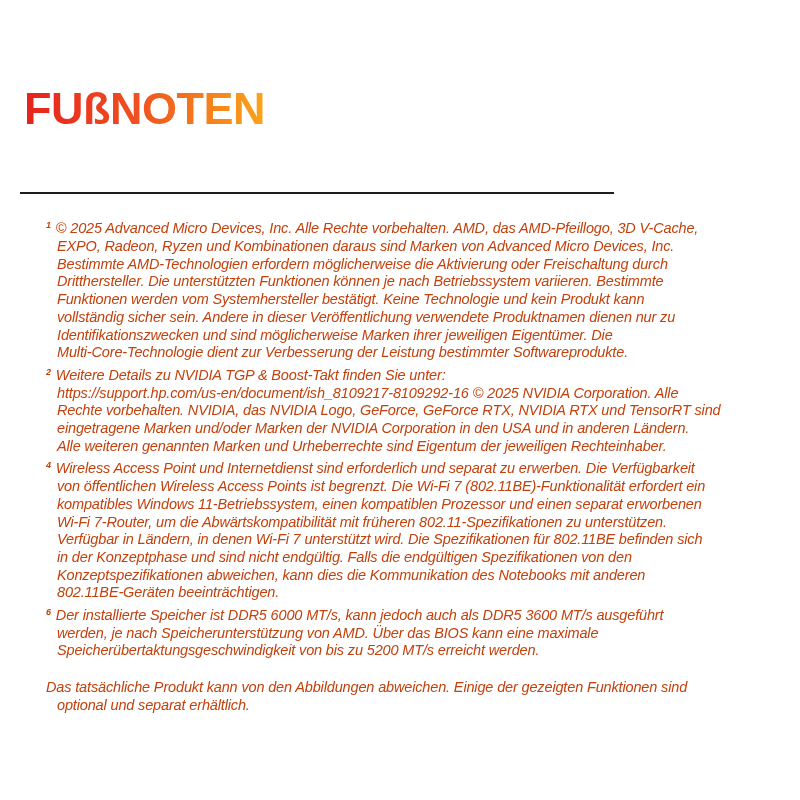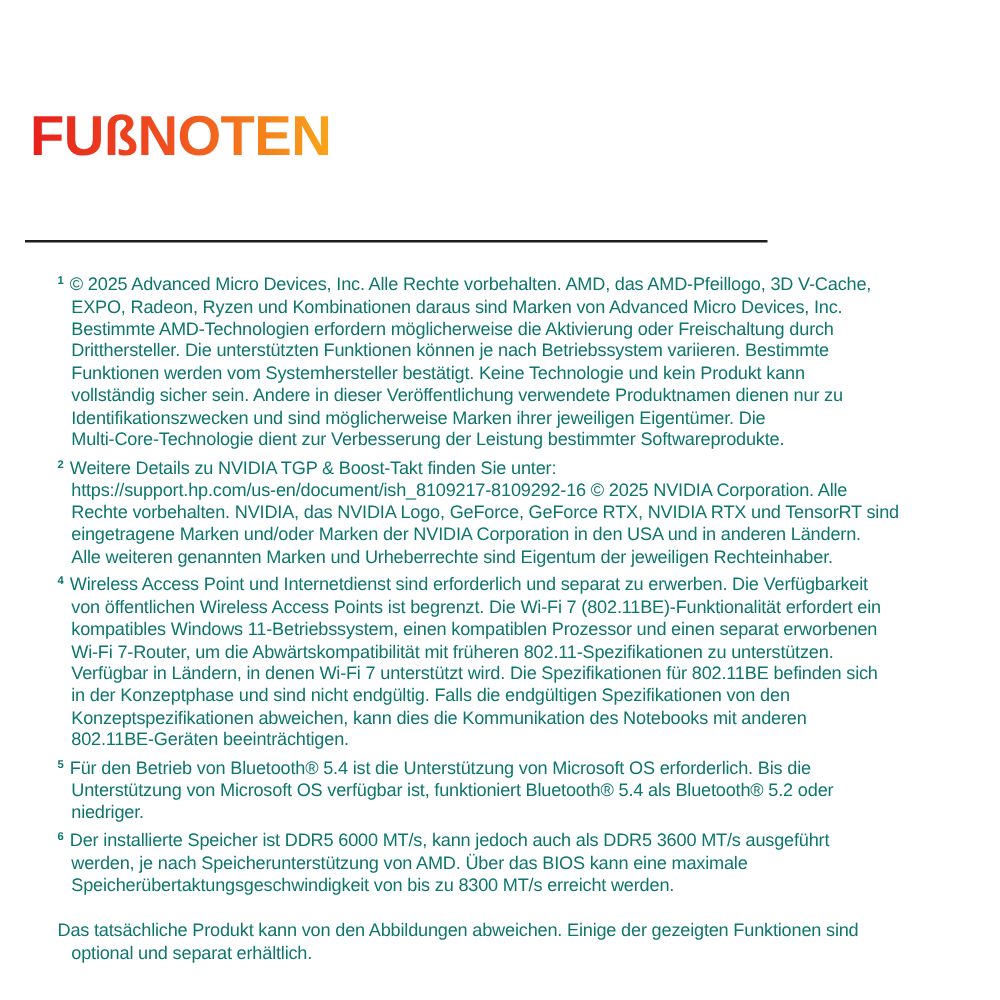--- a/index.html
+++ b/index.html
@@ -30,21 +30,22 @@
     border-top: 2px solid #1d1d1d;
     height: 0;
   }
 
   .content {
     margin: 26px 20px 0 46px;
     width: 734px;
     font-size: 14.5px;
     line-height: 17.7px;
     letter-spacing: -0.15px;
-    color: #0f766e;
+    color: #c2410c;
+    font-style: italic;
   }
   .footnote {
     padding-left: 11px;
     text-indent: -11px;
     margin: 0 0 5px 0;
   }
   .fn-marker {
     font-size: 9px;
     font-weight: 700;
     margin-right: 5px;
@@ -89,26 +90,23 @@
 
     <div class="footnote"><sup class="fn-marker">4</sup><span class="fn-text">Wireless Access Point und Internetdienst sind erforderlich und separat zu erwerben. Die Verfügbarkeit
 von öffentlichen Wireless Access Points ist begrenzt. Die Wi-Fi 7 (802.11BE)-Funktionalität erfordert ein
 kompatibles Windows 11-Betriebssystem, einen kompatiblen Prozessor und einen separat erworbenen
 Wi-Fi 7-Router, um die Abwärtskompatibilität mit früheren 802.11-Spezifikationen zu unterstützen.
 Verfügbar in Ländern, in denen Wi-Fi 7 unterstützt wird. Die Spezifikationen für 802.11BE befinden sich
 in der Konzeptphase und sind nicht endgültig. Falls die endgültigen Spezifikationen von den
 Konzeptspezifikationen abweichen, kann dies die Kommunikation des Notebooks mit anderen
 802.11BE-Geräten beeinträchtigen.</span></div>
 
-    <div class="footnote"><sup class="fn-marker">5</sup><span class="fn-text">Für den Betrieb von Bluetooth® 5.4 ist die Unterstützung von Microsoft OS erforderlich. Bis die
-Unterstützung von Microsoft OS verfügbar ist, funktioniert Bluetooth® 5.4 als Bluetooth® 5.2 oder
-niedriger.</span></div>
 
     <div class="footnote"><sup class="fn-marker">6</sup><span class="fn-text">Der installierte Speicher ist DDR5 6000 MT/s, kann jedoch auch als DDR5 3600 MT/s ausgeführt
 werden, je nach Speicherunterstützung von AMD. Über das BIOS kann eine maximale
-Speicherübertaktungsgeschwindigkeit von bis zu 8300 MT/s erreicht werden.</span></div>
+Speicherübertaktungsgeschwindigkeit von bis zu 5200 MT/s erreicht werden.</span></div>
 
     <div class="closing-note"><span class="fn-text">Das tatsächliche Produkt kann von den Abbildungen abweichen. Einige der gezeigten Funktionen sind
 optional und separat erhältlich.</span></div>
 
   </div>
 
 </div>
 
 </body></html>

